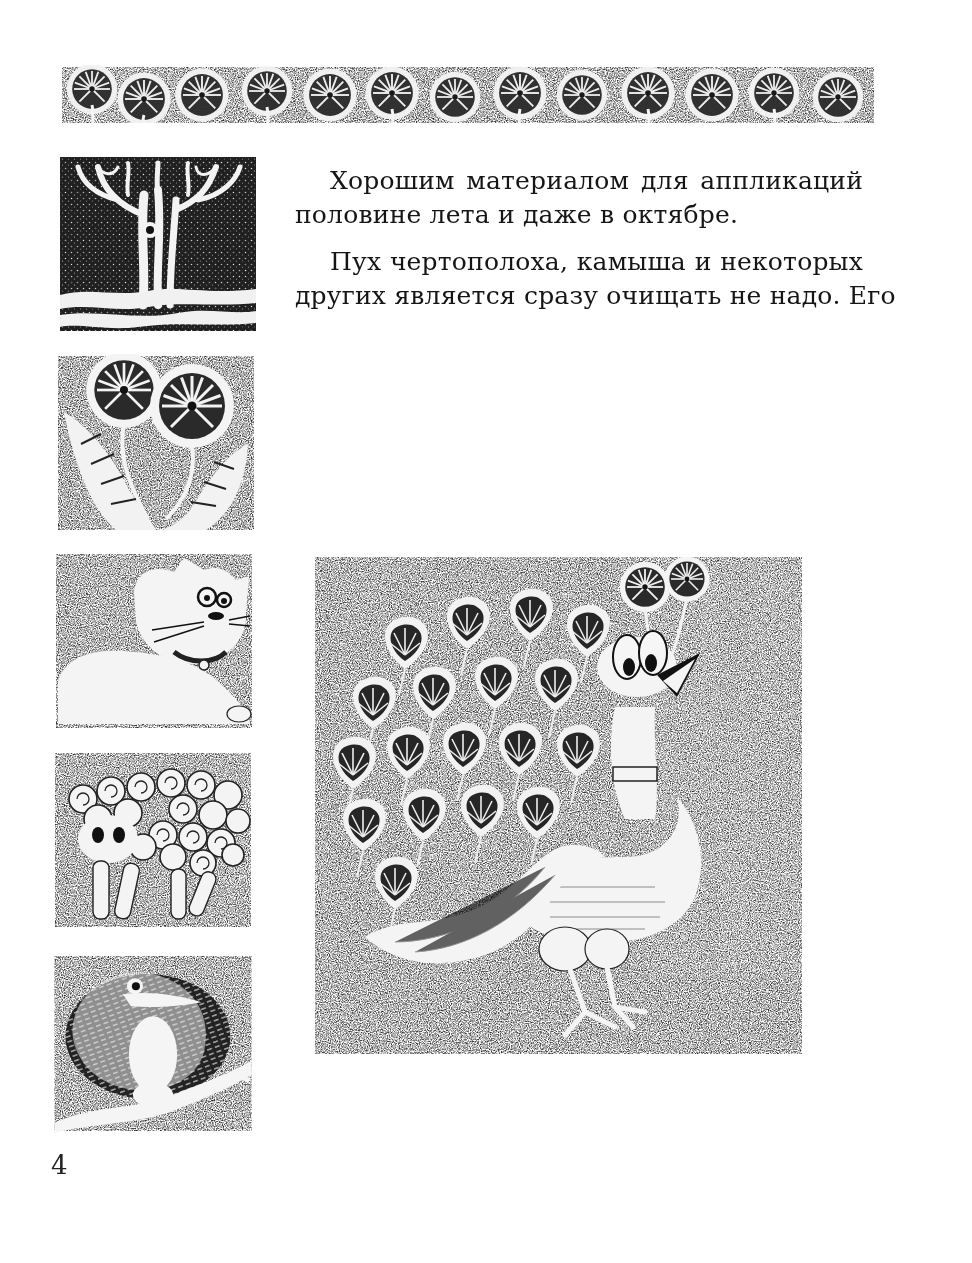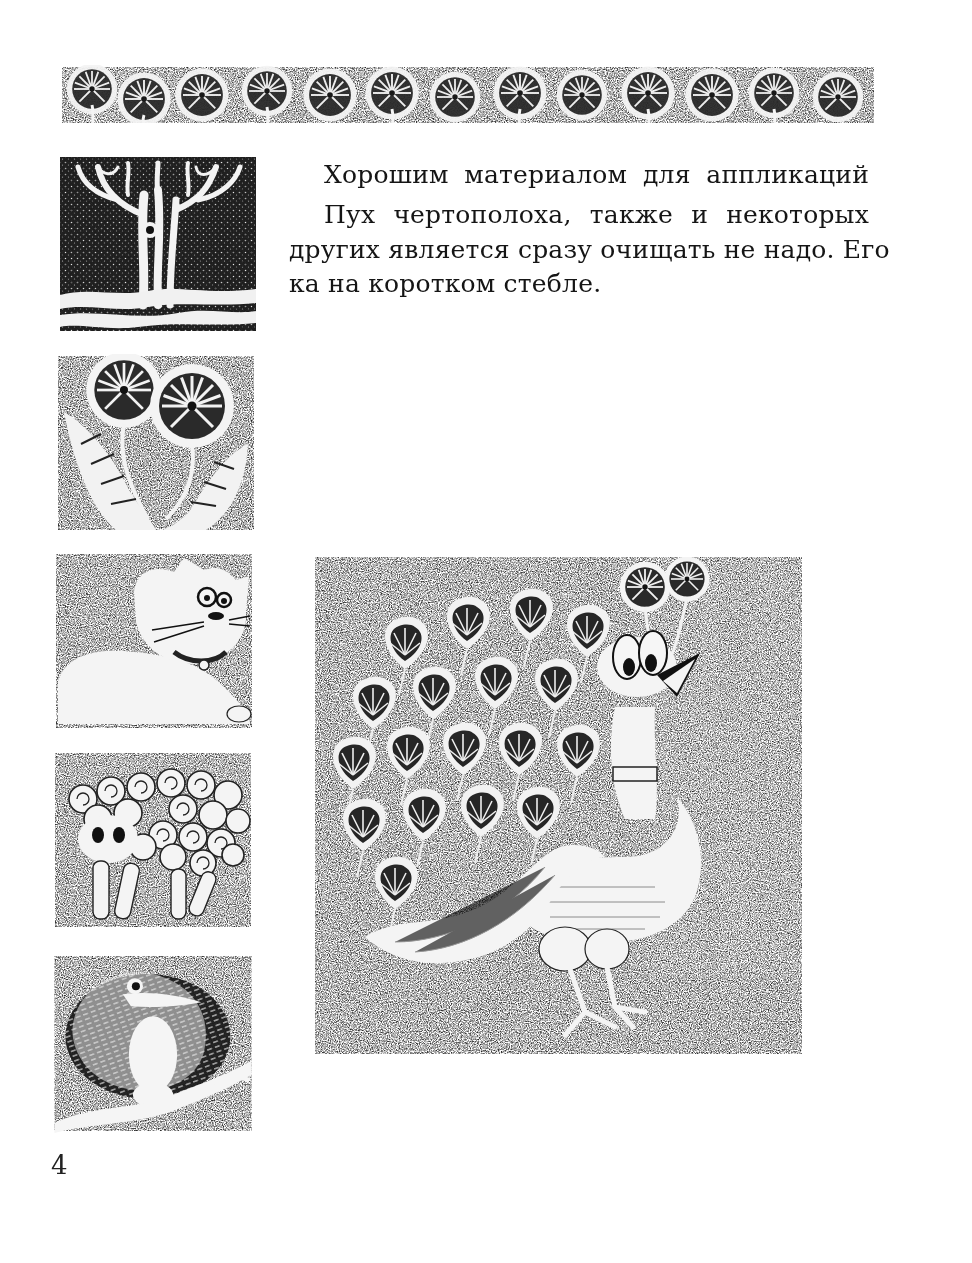--- a/index.html
+++ b/index.html
@@ -2,21 +2,21 @@
 <html><head>
   <meta charset="utf-8">
   <style>
     html, body { margin: 0; padding: 0; background: #ffffff; }
     body { width: 972px; height: 1263px; position: relative; overflow: hidden; font-family: "DejaVu Serif", "Liberation Serif", serif; color: #111; }
     .abs { position: absolute; }
     .border-band { left: 62px; top: 65px; width: 812px; height: 62px; }
     .thumb { position: absolute; width: 200px; height: 178px; }
     .thumb svg, .border-band svg, .main-fig svg { display: block; width: 100%; height: 100%; }
     .textblock { position: absolute; left: 283px; top: 152px; width: 592px; font-size: 25px; line-height: 34.3px; letter-spacing: 0.2px; color: #151515; }
-    .para { margin: 6px; text-align: justify; text-align-last: left; text-indent: 35px; }
+    .para { margin: 12px; text-align: justify; text-align-last: left; text-indent: 35px; }
     .line { display: block; white-space: nowrap; text-align: justify; text-align-last: justify; }
     .line.last { text-align-last: left; }
     .main-fig { position: absolute; left: 315px; top: 557px; width: 487px; height: 497px; }
     .page-num { position: absolute; left: 51px; top: 1150px; font-size: 26px; font-family: "DejaVu Serif", serif; color: #222; }
   </style>
 </head>
 <body>
 
 <svg width="0" height="0" style="position:absolute">
   <defs>
@@ -266,25 +266,25 @@
     <ellipse cx="100" cy="100" rx="24" ry="38" fill="#f5f5f5"></ellipse>
     <ellipse cx="100" cy="140" rx="20" ry="12" fill="#f5f5f5"></ellipse>
     <path d="M2,168 C40,150 80,156 120,140 C150,128 175,120 198,106 L198,120 C175,134 150,144 120,156 C80,170 40,168 2,178 Z" fill="#f5f5f5"></path>
     <path d="M150,136 C165,120 180,118 196,126" stroke="#f5f5f5" stroke-width="5" fill="none"></path>
   </svg>
 </div>
 
 <div class="textblock">
   <p class="para">
     <span class="line" style="text-indent:35px">Хорошим материалом для аппликаций</span>
+    <span class="line last" style="text-indent:0">половине лета и даже в октябре.</span>
   </p>
   <p class="para">
-    <span class="line" style="text-indent:35px">Пух чертополоха, также и некоторых</span>
+    <span class="line" style="text-indent:35px">Пух чертополоха, камыша и некоторых</span>
     <span class="line" style="text-indent:0">других является сразу очищать не надо. Его</span>
-    <span class="line last" style="text-indent:0">ка на коротком стебле.</span>
   </p>
 </div>
 
 <div class="main-fig">
   <svg viewBox="0 0 487 497">
     <rect width="487" height="497" fill="#fff"></rect>
     <rect x="0" y="0" width="487" height="497" fill="#2a2a2a" filter="url(#grain)"></rect>
     <rect x="330" y="0" width="157" height="420" fill="#ffffff" filter="url(#grain2)" opacity="0.55"></rect>
 
     <g transform="translate(330,30) scale(0.9)">

